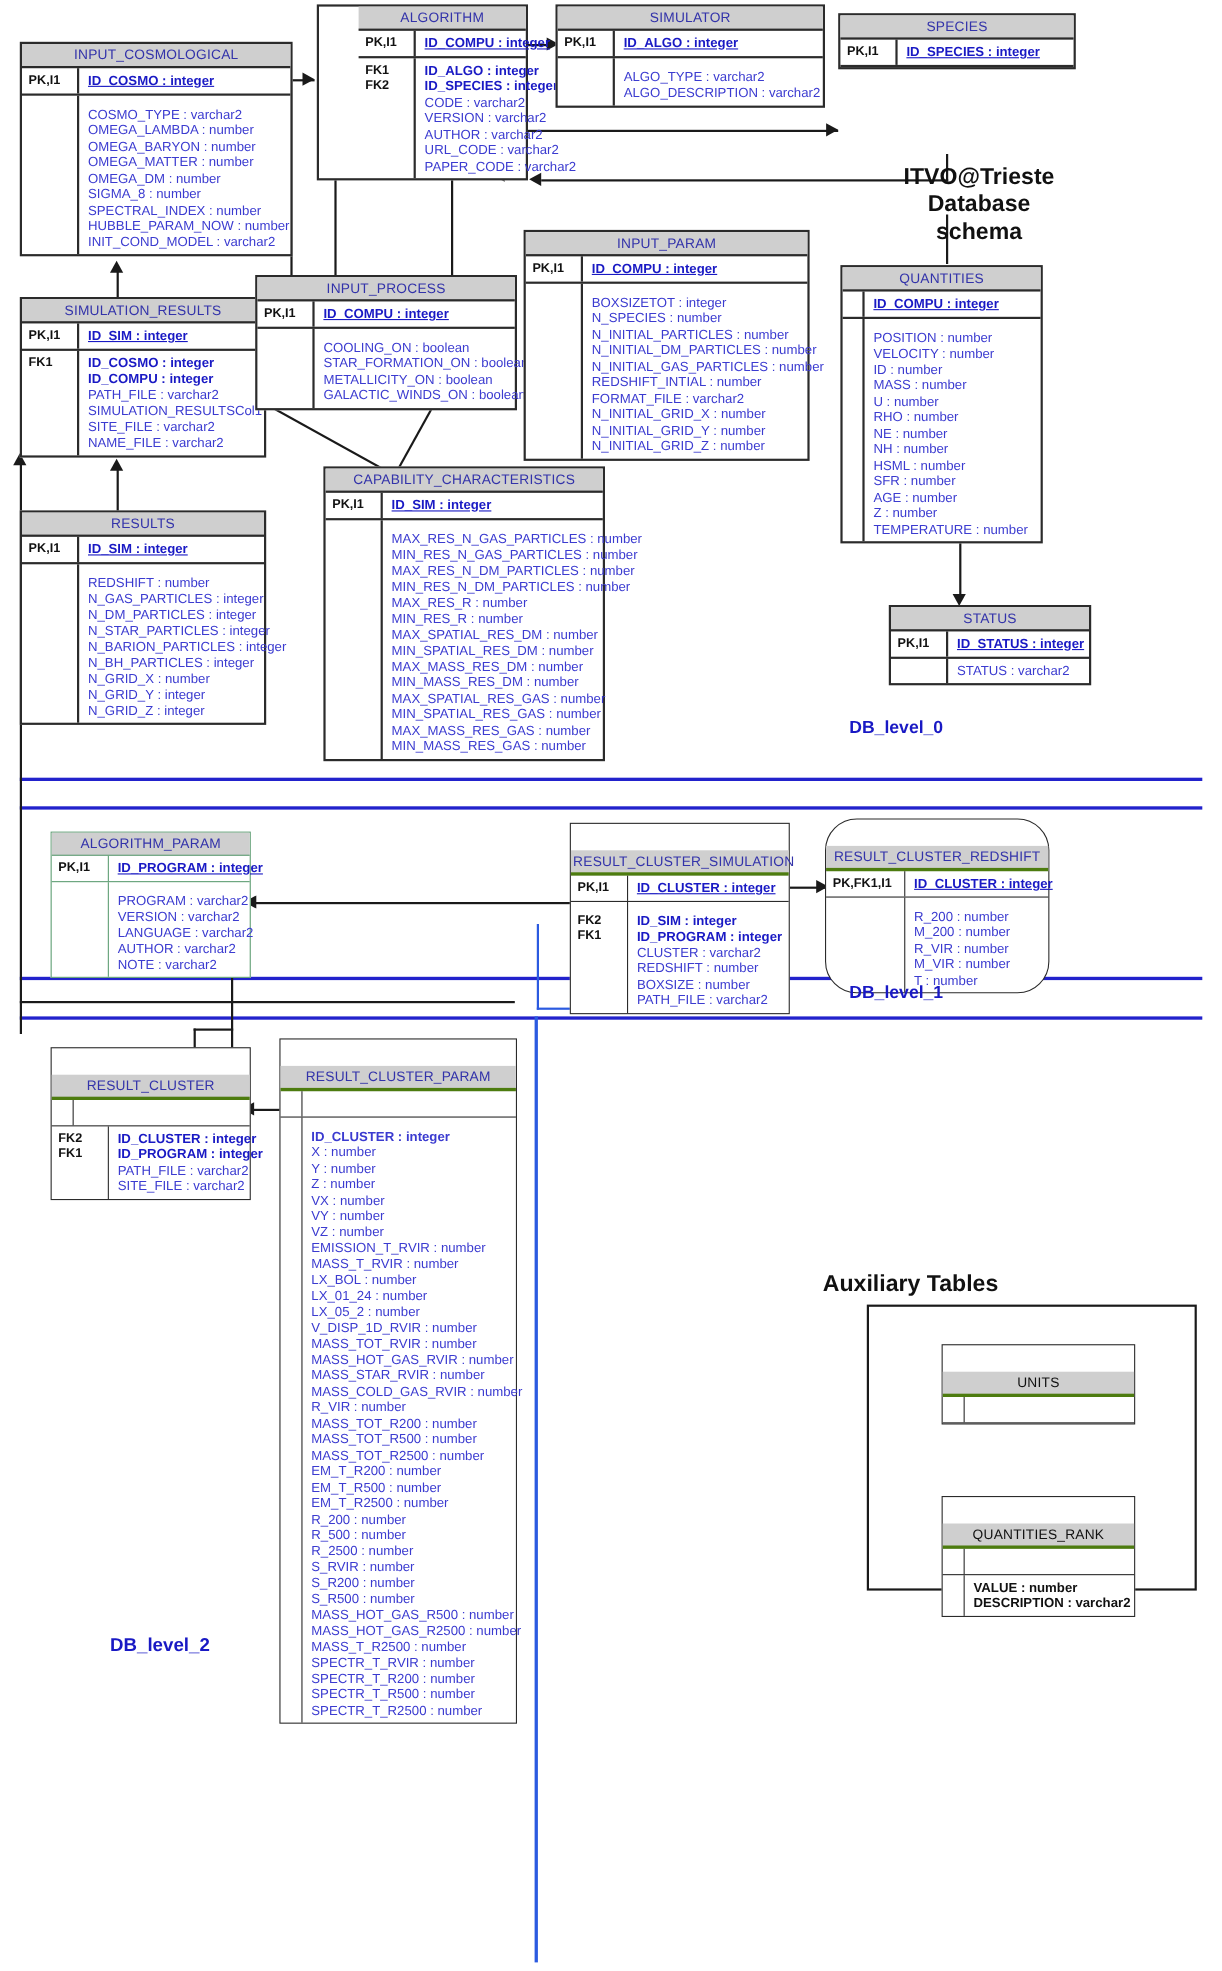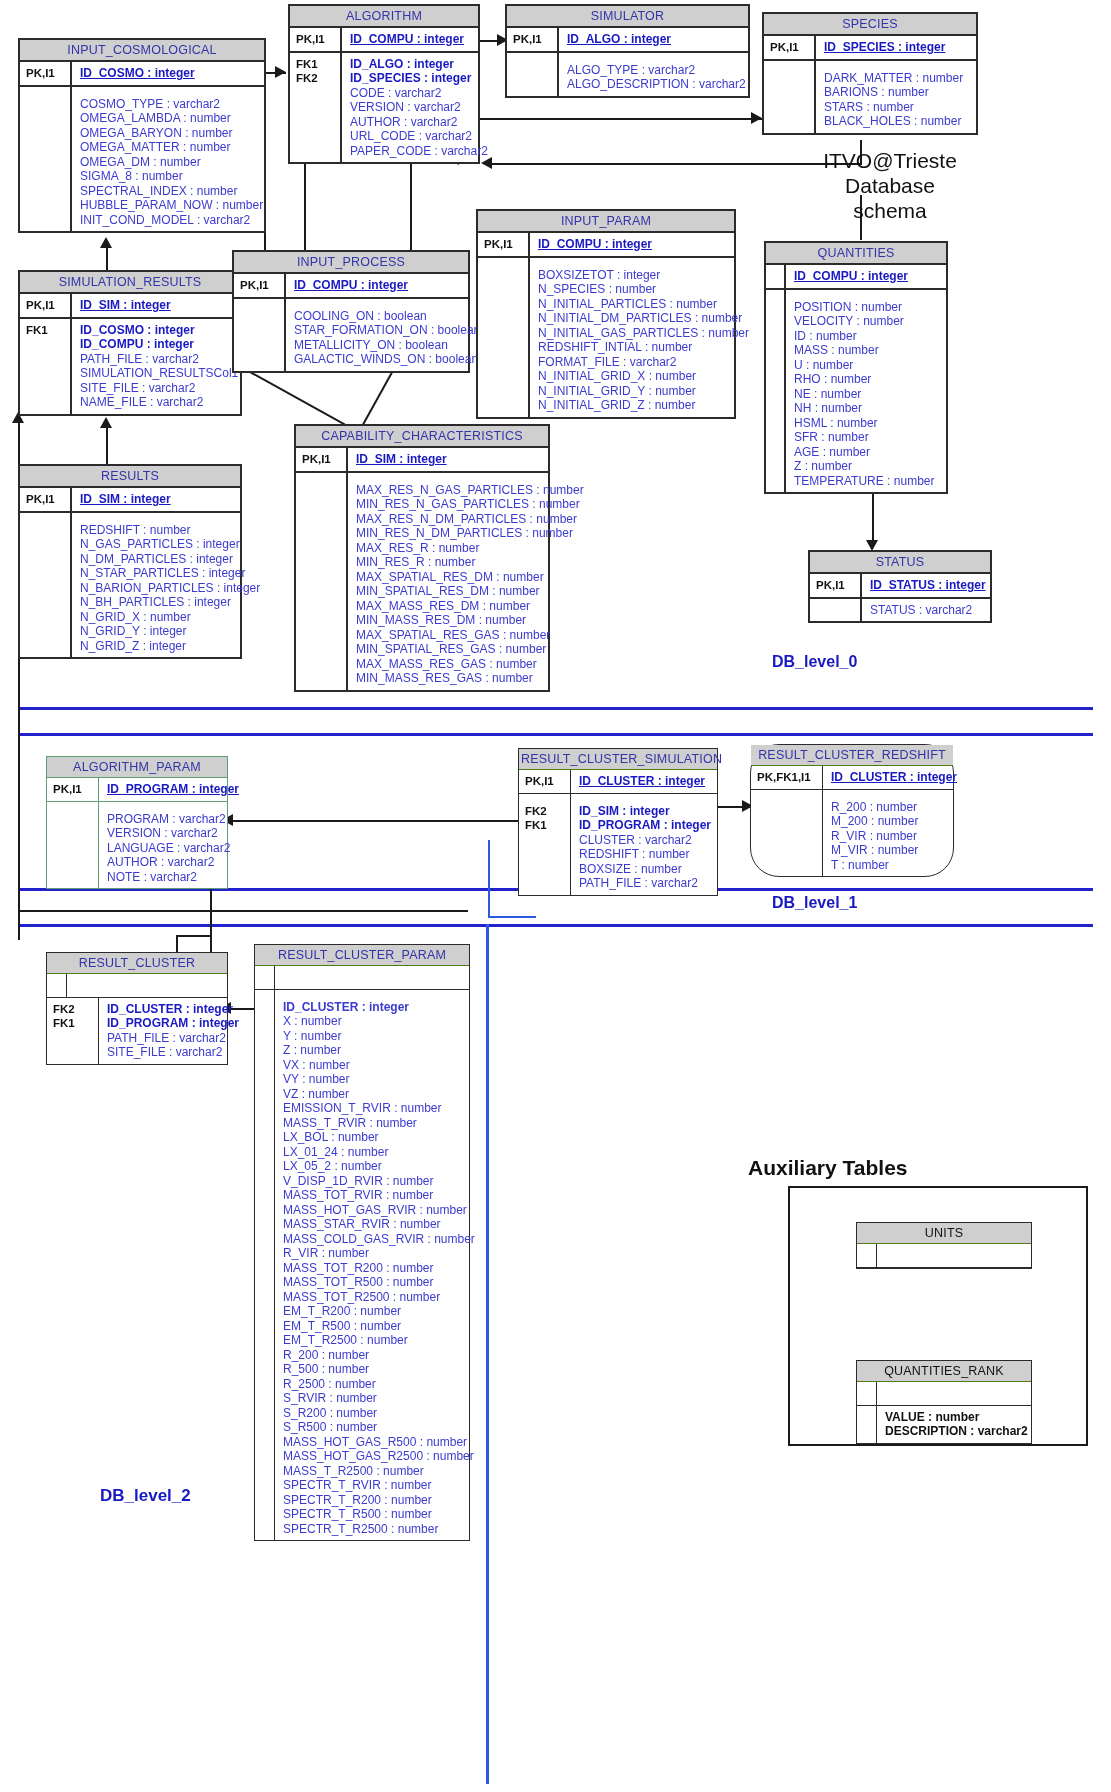--- a/index.html
+++ b/index.html
@@ -8,21 +8,21 @@
   #canvas{position:relative;width:1111px;height:1792px;overflow:hidden;}
 
   
   .tbl{position:absolute;border:2px solid #2b2b2b;background:#fff;box-sizing:border-box;}
   .tbl.green{border:1px solid #5f9e74;}
   .tbl.thin{border:1px solid #2b2b2b;}
   .tbl .hdr{background:#cfcfcf;border-bottom:2px solid #2b2b2b;
             text-align:center;color:#3333aa;font-size:12.5px;padding:3px 2px 3px 2px;
             letter-spacing:.2px;}
   .tbl.green .hdr{border-bottom:1px solid #5f9e74;}
-  .tbl.thin .hdr{border-bottom:1px solid #4d7c0f;}
+  .tbl.thin .hdr{border-bottom:3px solid #4d7c0f;margin-top:24px;}
   .tbl .hdr.black{color:#111;}
 
   .rowgrp{display:flex;}
   .keycol{width:52px;min-width:52px;border-right:2px solid #2b2b2b;
           padding:4px 0 4px 6px;box-sizing:border-box;
           font-size:11.5px;font-weight:bold;color:#111;line-height:14px;}
   .tbl.green .keycol{border-right:1px solid #5f9e74;}
   .tbl.thin .keycol{border-right:1px solid #2b2b2b;}
   .keycol.wide{width:72px;min-width:72px;}
   .keycol.narrow{width:20px;min-width:20px;}
@@ -43,21 +43,21 @@
   .lnh{height:2px;}
   .lnv{width:2px;}
   .arw{position:absolute;width:0;height:0;}
   .arw.r{border-top:6px solid transparent;border-bottom:6px solid transparent;border-left:11px solid #1a1a1a;}
   .arw.l{border-top:6px solid transparent;border-bottom:6px solid transparent;border-right:11px solid #1a1a1a;}
   .arw.u{border-left:6px solid transparent;border-right:6px solid transparent;border-bottom:11px solid #1a1a1a;}
   .arw.d{border-left:6px solid transparent;border-right:6px solid transparent;border-top:11px solid #1a1a1a;}
   .diag{position:absolute;transform-origin:0 0;background:#1a1a1a;height:2px;}
 
   
-  .bigtitle{position:absolute;font-weight:normal;color:#111;font-size:21px;
+  .bigtitle{position:absolute;font-weight:bold;color:#111;font-size:21px;
             line-height:25px;text-align:center;}
   .lvl{position:absolute;font-weight:bold;color:#1919c4;font-size:16px;}
   .auxtitle{position:absolute;font-weight:bold;color:#111;font-size:21px;}
   .sep{position:absolute;height:3px;background:#2222cc;}
   .auxbox{position:absolute;border:2px solid #1a1a1a;box-sizing:border-box;}
   .bluebox{position:absolute;border:2px solid #2b5ae0;box-sizing:border-box;border-top:none;}
 </style>
 </head>
 <body>
 
@@ -148,21 +148,21 @@
         <div class="att">OMEGA_MATTER : number</div>
         <div class="att">OMEGA_DM : number</div>
         <div class="att">SIGMA_8 : number</div>
         <div class="att">SPECTRAL_INDEX : number</div>
         <div class="att">HUBBLE_PARAM_NOW : number</div>
         <div class="att">INIT_COND_MODEL : varchar2</div>
       </div>
     </div>
   </div>
 
-  <div class="tbl" style="left:288px;top:4px;width:192px;">
+  <div class="tbl" style="left:288px;top:4px;width:192px;padding-left:36px;">
     <div class="hdr">ALGORITHM</div>
     <div class="rowgrp pkband">
       <div class="keycol">PK,I1</div>
       <div class="attcol"><span class="pkname">ID_COMPU : integer</span></div>
     </div>
     <div class="rowgrp">
       <div class="keycol">
         <div>FK1</div>
         <div>FK2</div>
       </div>
@@ -192,30 +192,20 @@
         <div class="att">ALGO_DESCRIPTION : varchar2</div>
       </div>
     </div>
   </div>
 
   <div class="tbl" style="left:762px;top:12px;width:216px;">
     <div class="hdr">SPECIES</div>
     <div class="rowgrp pkband">
       <div class="keycol">PK,I1</div>
       <div class="attcol"><span class="pkname">ID_SPECIES : integer</span></div>
-    </div>
-    <div class="rowgrp">
-      <div class="keycol">&nbsp;</div>
-      <div class="attcol">
-        <div class="blankline"></div>
-        <div class="att">DARK_MATTER : number</div>
-        <div class="att">BARIONS : number</div>
-        <div class="att">STARS : number</div>
-        <div class="att">BLACK_HOLES : number</div>
-      </div>
     </div>
   </div>
 
   <div class="bigtitle" style="left:790px;top:148px;width:200px;">
     <div>ITVO@Trieste</div>
     <div>Database</div>
     <div>schema</div>
   </div>
 
   <div class="tbl" style="left:18px;top:270px;width:224px;">

